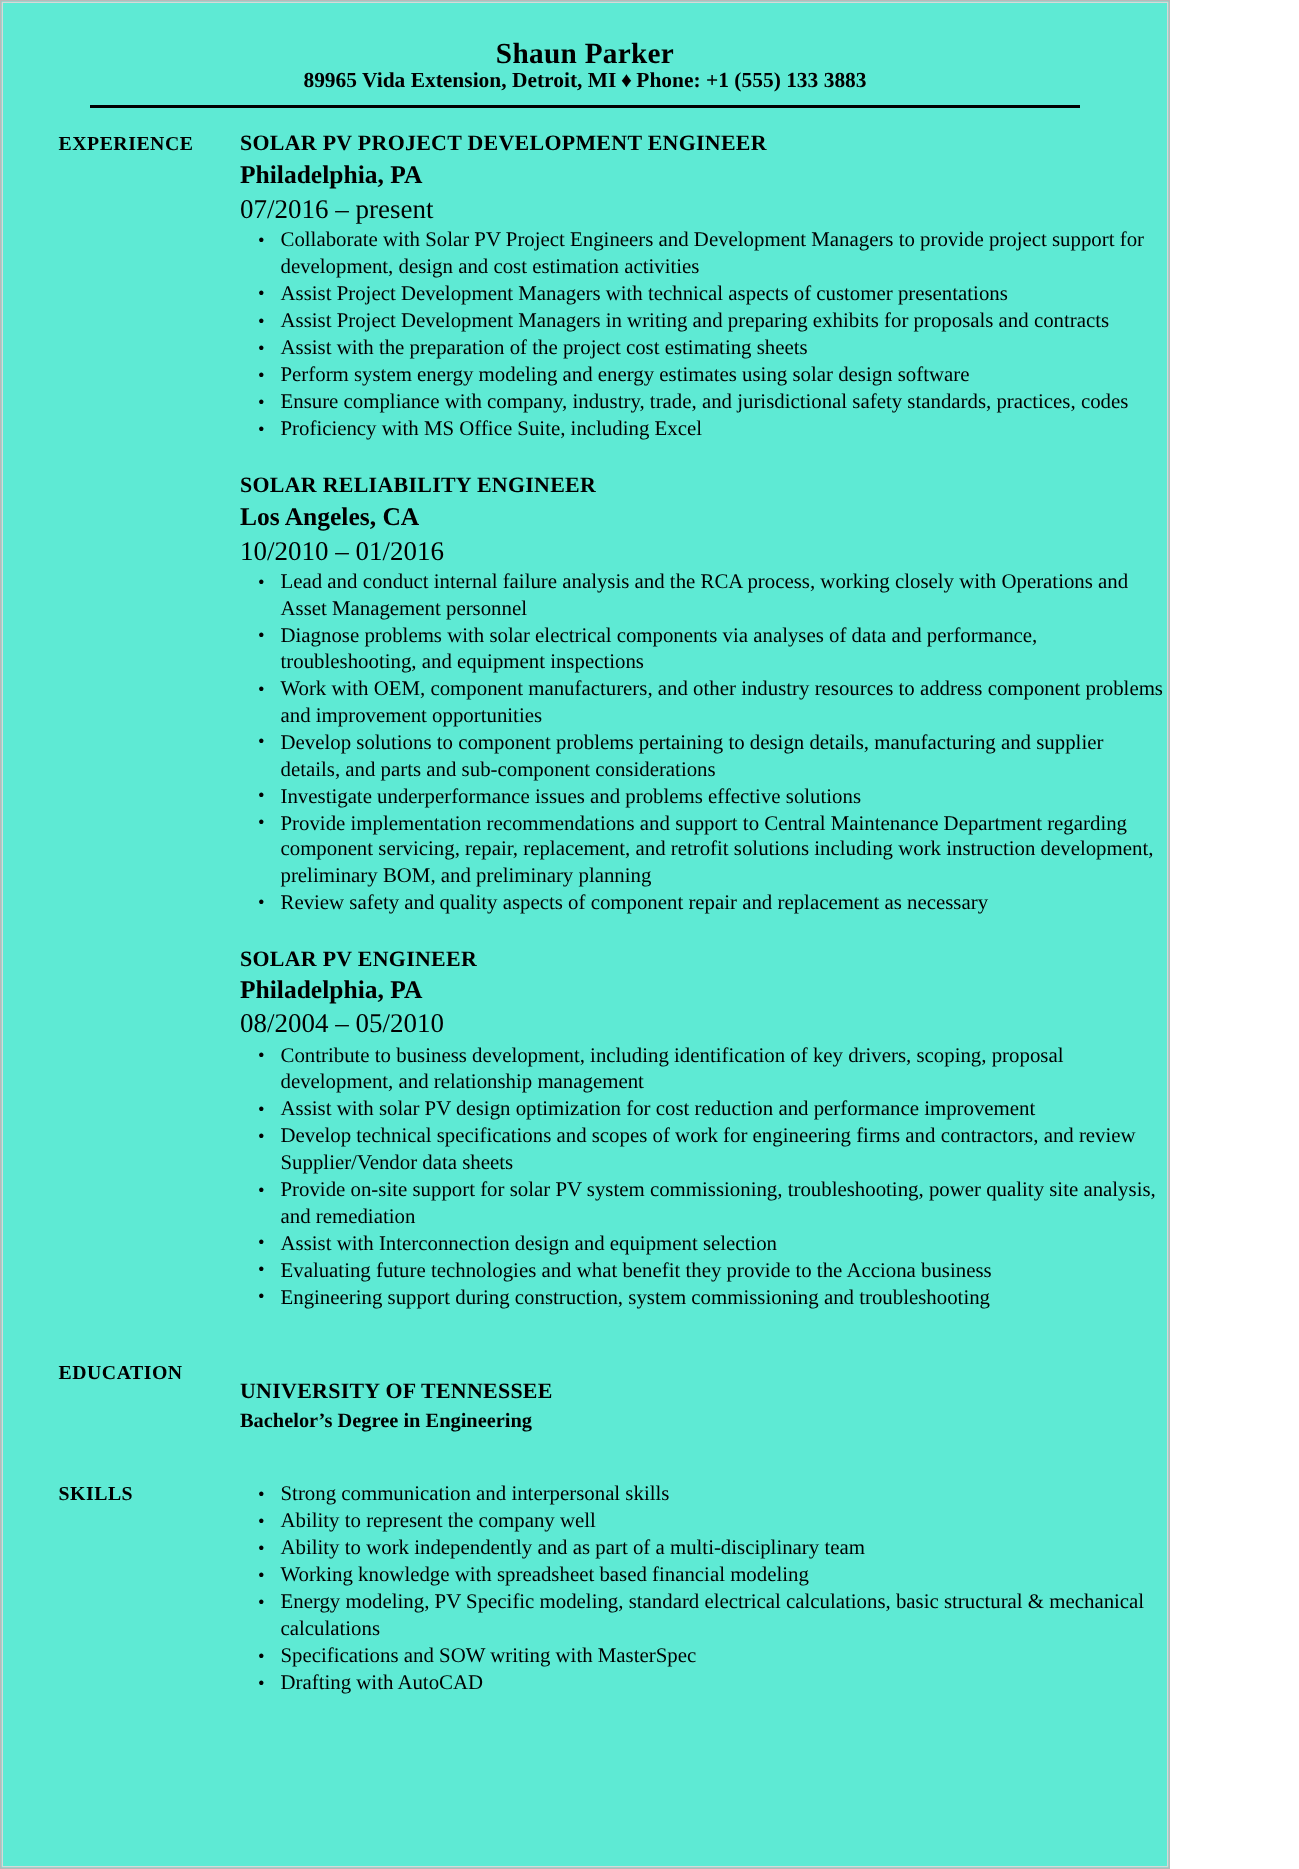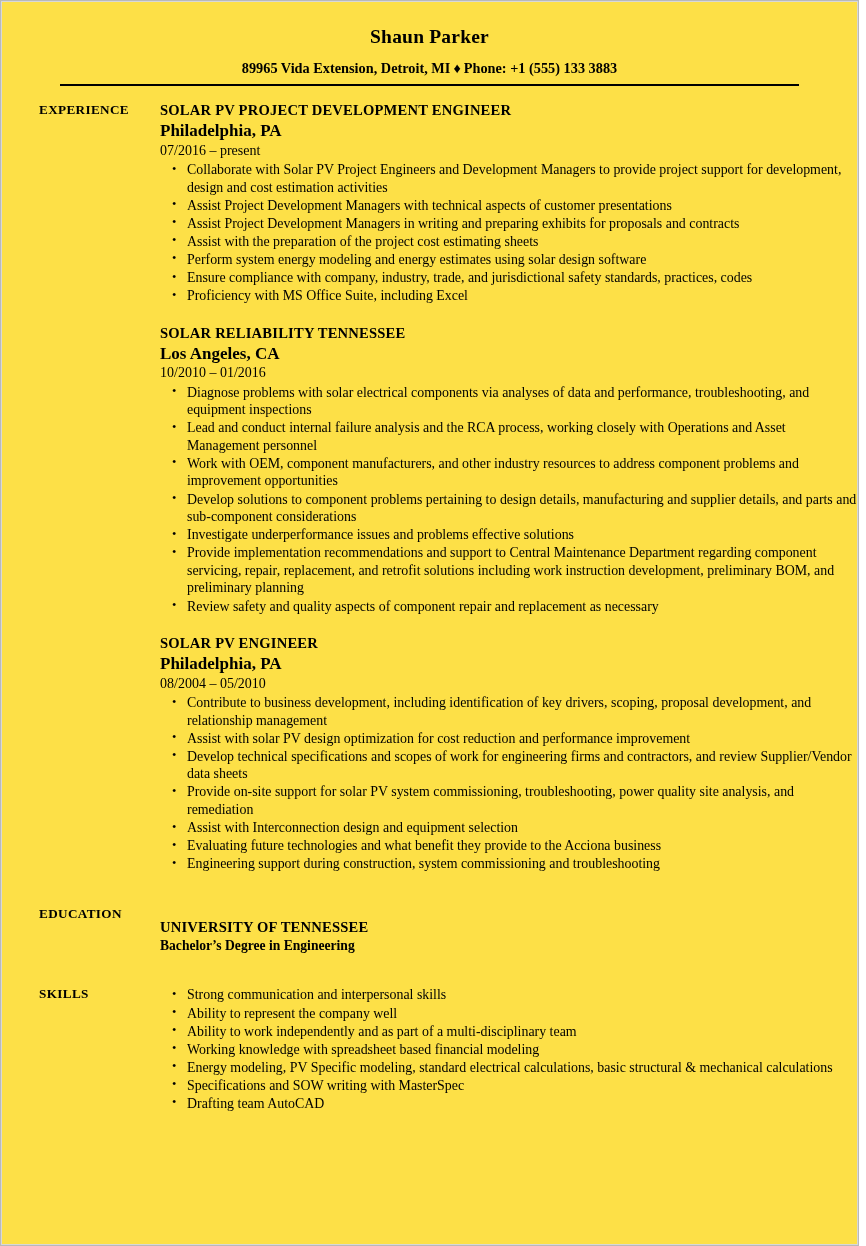--- a/index.html
+++ b/index.html
@@ -7,24 +7,24 @@
     margin: 0;
     padding: 0;
     background: #ffffff;
   }
   body {
     font-family: "Liberation Serif", "DejaVu Serif", serif;
     color: #000000;
   }
   .page {
     position: relative;
-    width: 859px;
+    width: 780px;
     height: 1246px;
     box-sizing: border-box;
-    background: #fde047;
+    background: #5eead4;
     border: 1px solid #b9b9b9;
     overflow: hidden;
   }
   .page-inner {
     position: absolute;
     left: 0;
     top: 0;
     right: 0;
     bottom: 0;
     border: 1px solid #d8d8d8;
@@ -39,21 +39,20 @@
     text-align: center;
     font-weight: bold;
     font-size: 19.5px;
     letter-spacing: 0.2px;
     line-height: 1.1;
   }
   .cand-contact {
     text-align: center;
     font-weight: bold;
     font-size: 14.3px;
-    margin-top: 14px;
     line-height: 1.1;
   }
   .contact-sep {
     padding: 0 3px;
   }
   .header-rule {
     height: 0;
     border-top: 2.4px solid #000000;
     margin: 7px 58px 0 58px;
   }
@@ -86,21 +85,21 @@
     font-size: 14.6px;
     line-height: 1.3;
     letter-spacing: 0.2px;
   }
   .job-location {
     font-weight: bold;
     font-size: 17px;
     line-height: 1.28;
   }
   .job-dates {
-    font-size: 14px;
+    font-size: 18px;
     line-height: 1.3;
   }
 
   ul.bullets {
     list-style: none;
     margin: 1px 0 0 0;
     padding: 0;
   }
   ul.bullets > li {
     position: relative;
@@ -162,26 +161,26 @@
           <li>Assist Project Development Managers with technical aspects of customer presentations</li>
           <li>Assist Project Development Managers in writing and preparing exhibits for proposals and contracts</li>
           <li>Assist with the preparation of the project cost estimating sheets</li>
           <li>Perform system energy modeling and energy estimates using solar design software</li>
           <li>Ensure compliance with company, industry, trade, and jurisdictional safety standards, practices, codes</li>
           <li>Proficiency with MS Office Suite, including Excel</li>
         </ul>
       </div>
 
       <div class="job">
-        <div class="job-title">SOLAR RELIABILITY TENNESSEE</div>
+        <div class="job-title">SOLAR RELIABILITY ENGINEER</div>
         <div class="job-location">Los Angeles, CA</div>
         <div class="job-dates">10/2010 – 01/2016</div>
         <ul class="bullets">
+          <li>Lead and conduct internal failure analysis and the RCA process, working closely with Operations and Asset Management personnel</li>
           <li>Diagnose problems with solar electrical components via analyses of data and performance, troubleshooting, and equipment inspections</li>
-          <li>Lead and conduct internal failure analysis and the RCA process, working closely with Operations and Asset Management personnel</li>
           <li>Work with OEM, component manufacturers, and other industry resources to address component problems and improvement opportunities</li>
           <li>Develop solutions to component problems pertaining to design details, manufacturing and supplier details, and parts and sub-component considerations</li>
           <li>Investigate underperformance issues and problems effective solutions</li>
           <li>Provide implementation recommendations and support to Central Maintenance Department regarding component servicing, repair, replacement, and retrofit solutions including work instruction development, preliminary BOM, and preliminary planning</li>
           <li>Review safety and quality aspects of component repair and replacement as necessary</li>
         </ul>
       </div>
 
       <div class="job">
         <div class="job-title">SOLAR PV ENGINEER</div>
@@ -214,19 +213,19 @@
   <div class="section" id="skills-section">
     <div class="sec-label">SKILLS</div>
     <div class="sec-body">
       <ul class="bullets">
         <li>Strong communication and interpersonal skills</li>
         <li>Ability to represent the company well</li>
         <li>Ability to work independently and as part of a multi-disciplinary team</li>
         <li>Working knowledge with spreadsheet based financial modeling</li>
         <li>Energy modeling, PV Specific modeling, standard electrical calculations, basic structural &amp; mechanical calculations</li>
         <li>Specifications and SOW writing with MasterSpec</li>
-        <li>Drafting team AutoCAD</li>
+        <li>Drafting with AutoCAD</li>
       </ul>
     </div>
   </div>
 
 </div>
 </div>
 
 </body></html>

